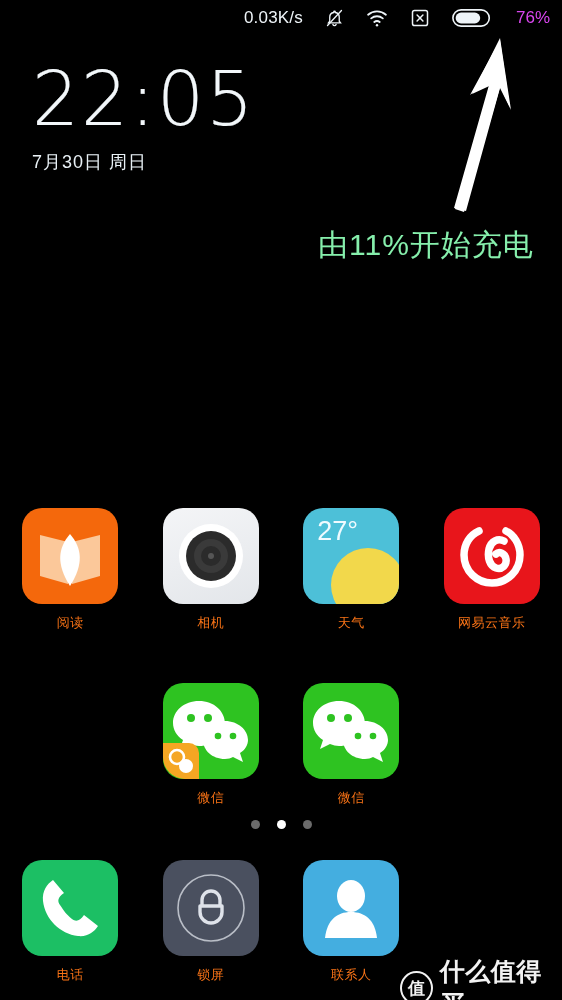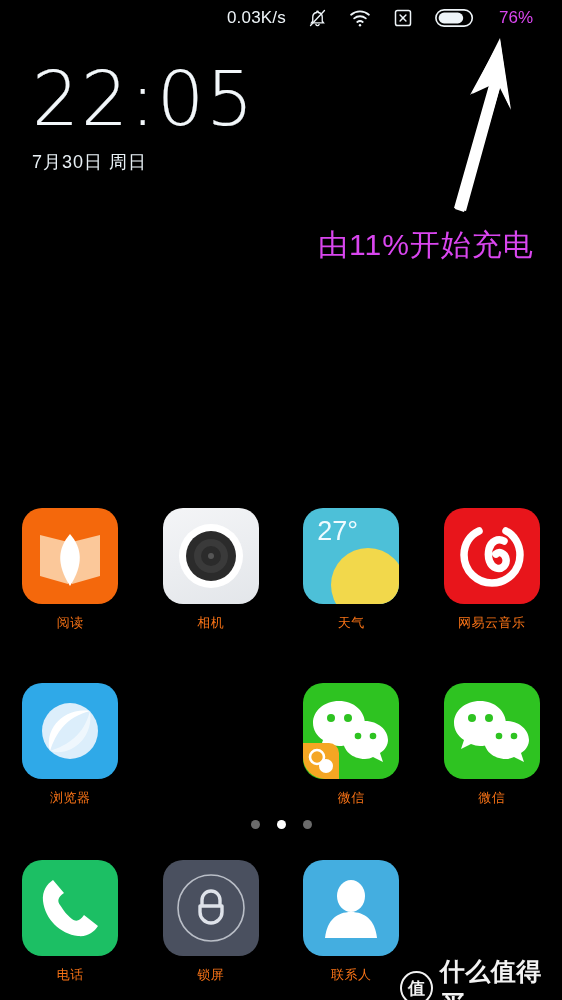--- a/index.html
+++ b/index.html
@@ -21,42 +21,42 @@
       #33a3bd 78%,
       #34a8bf 90%,
       #35aabf 100%);
     color:#fff;
   }
 
   
   .statusbar{
     position:absolute;top:0;left:0;right:0;height:36px;
     display:flex;align-items:center;justify-content:flex-end;
-    padding-right:29px;box-sizing:border-box;gap:22px;
+    padding-right:12px;box-sizing:border-box;gap:22px;
   }
   .netspeed{font-size:17px;letter-spacing:.2px;color:#eef4f8;}
   .sb-icon{display:block;}
   .batt-pct{font-size:17px;color:#d946ef;margin-left:2px;}
 
   
   .clockwrap{position:absolute;left:32px;top:62px;}
   .clock{
     font-size:74px;line-height:74px;font-weight:100;
     letter-spacing:2px;color:#f2f7fa;
     font-family:"DejaVu Sans","Liberation Sans",sans-serif;
     -webkit-text-stroke:0.2px #f2f7fa;
   }
   .date{
     margin-top:14px;font-size:18px;color:#e9f1f6;letter-spacing:1px;
   }
 
   
   .annotation{
     position:absolute;left:318px;top:225px;
-    font-size:30px;letter-spacing:1px;color:#d946ef;
+    font-size:30px;letter-spacing:1px;color:#86efac;
     text-shadow:0 1px 2px rgba(0,0,0,.25);
     white-space:nowrap;
   }
   .arrow-svg{position:absolute;left:428px;top:30px;}
 
   
   .grid{
     position:absolute;left:0;right:0;top:508px;
   }
   .row{display:flex;}
@@ -236,30 +236,20 @@
             <path d="M62 23 C70 27 76 36 76 47 C76 63 63 75 48 75 C33 75 20 63 20 47 C20 36 26 27 35 23"></path>
             <path d="M60 33 C54 30 47 33 45 41 C43 50 46 58 52 60 C58 62 63 57 62 51 C61 45 55 43 52 46"></path>
           </svg>
         </div>
         <div class="label">网易云音乐</div>
       </div>
     </div>
 
     <div class="row row2">
 
-      <div class="cell">
-        <div class="icon ic-browser">
-          <svg width="96" height="96" viewBox="0 0 96 96">
-            <circle cx="48" cy="48" r="28" fill="#dceefb"></circle>
-            <path d="M28 68 C22 48 40 24 68 28 C44 34 34 50 28 68 Z" fill="#ffffff"></path>
-            <path d="M28 68 C48 74 72 56 68 28 C62 52 46 62 28 68 Z" fill="#ffffff" opacity=".55"></path>
-          </svg>
-        </div>
-        <div class="label">浏览器</div>
-      </div>
 
       <div class="cell empty">
         <div class="icon"></div>
         <div class="label"></div>
       </div>
 
       <div class="cell">
         <div class="icon ic-wechat">
           <svg width="96" height="96" viewBox="0 0 96 96">
             <path d="M36 18 C21 18 10 28 10 40 C10 47 14 53 20 57 L17 66 L27 61 C30 62 33 63 36 63 C51 63 62 53 62 41 C62 28 51 18 36 18 Z" fill="#ffffff"></path>

